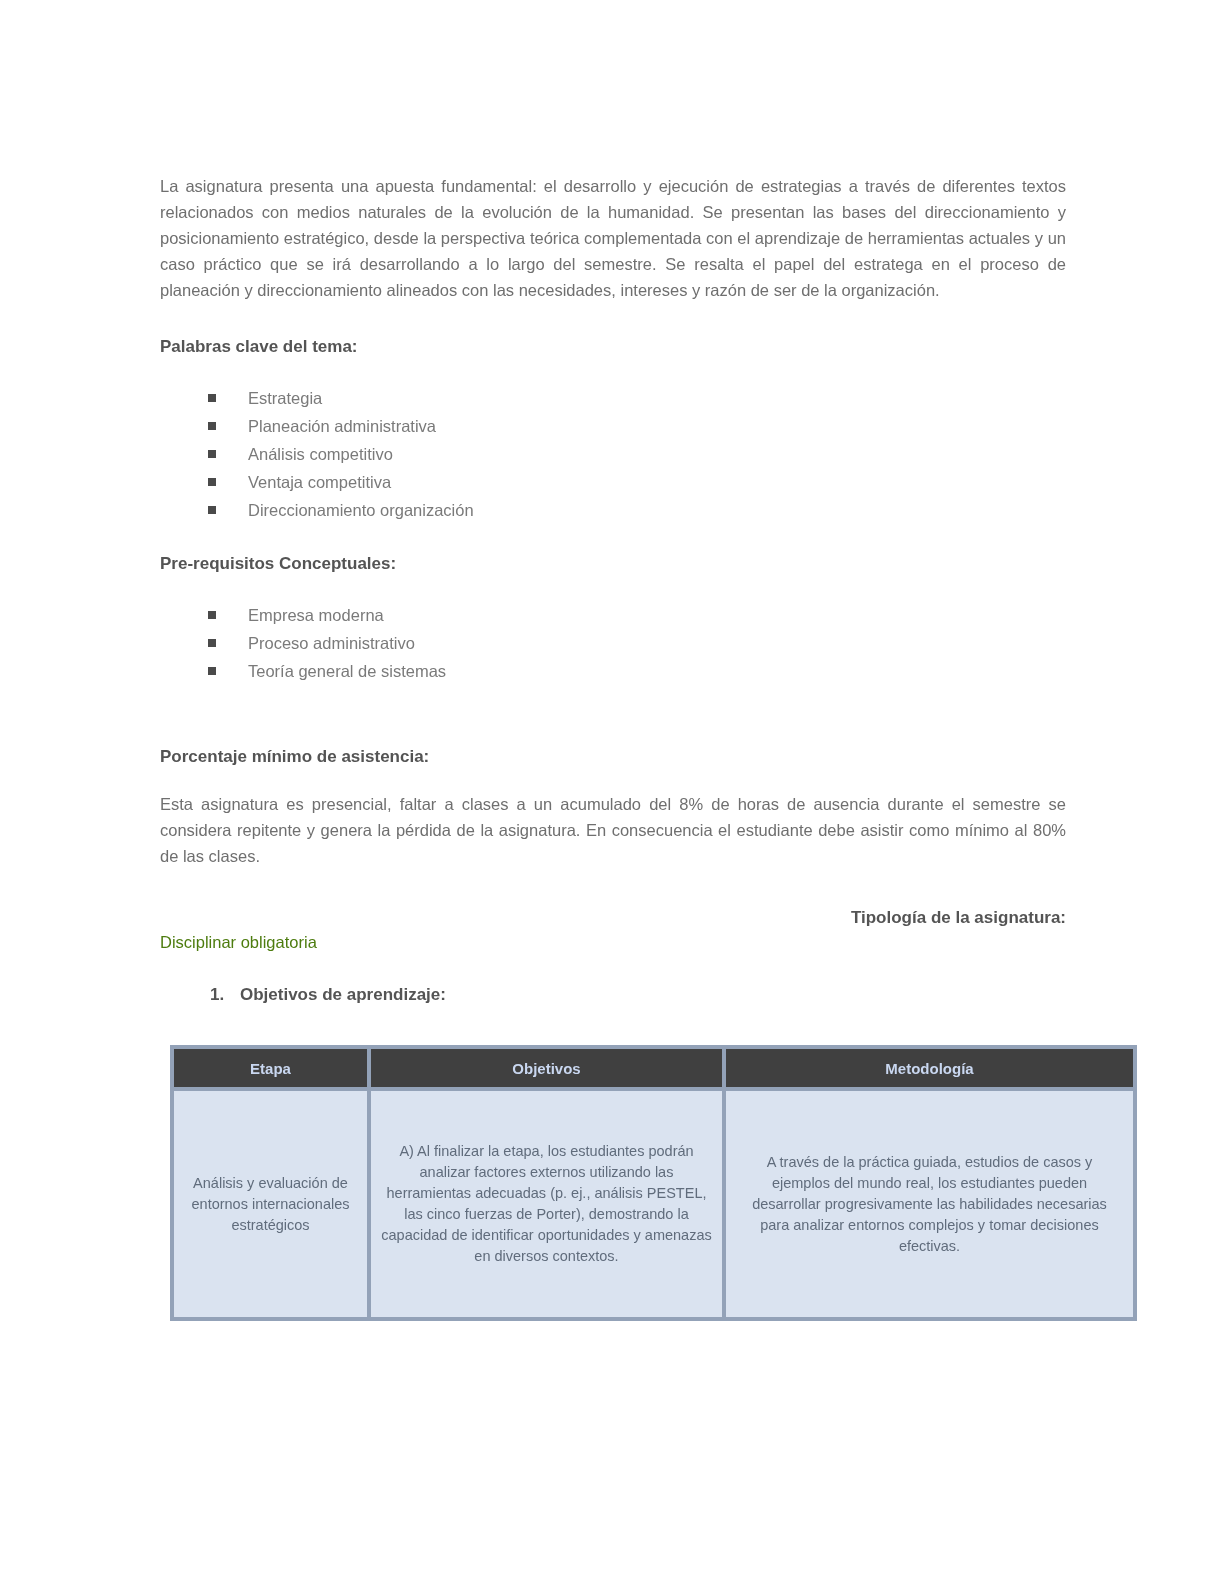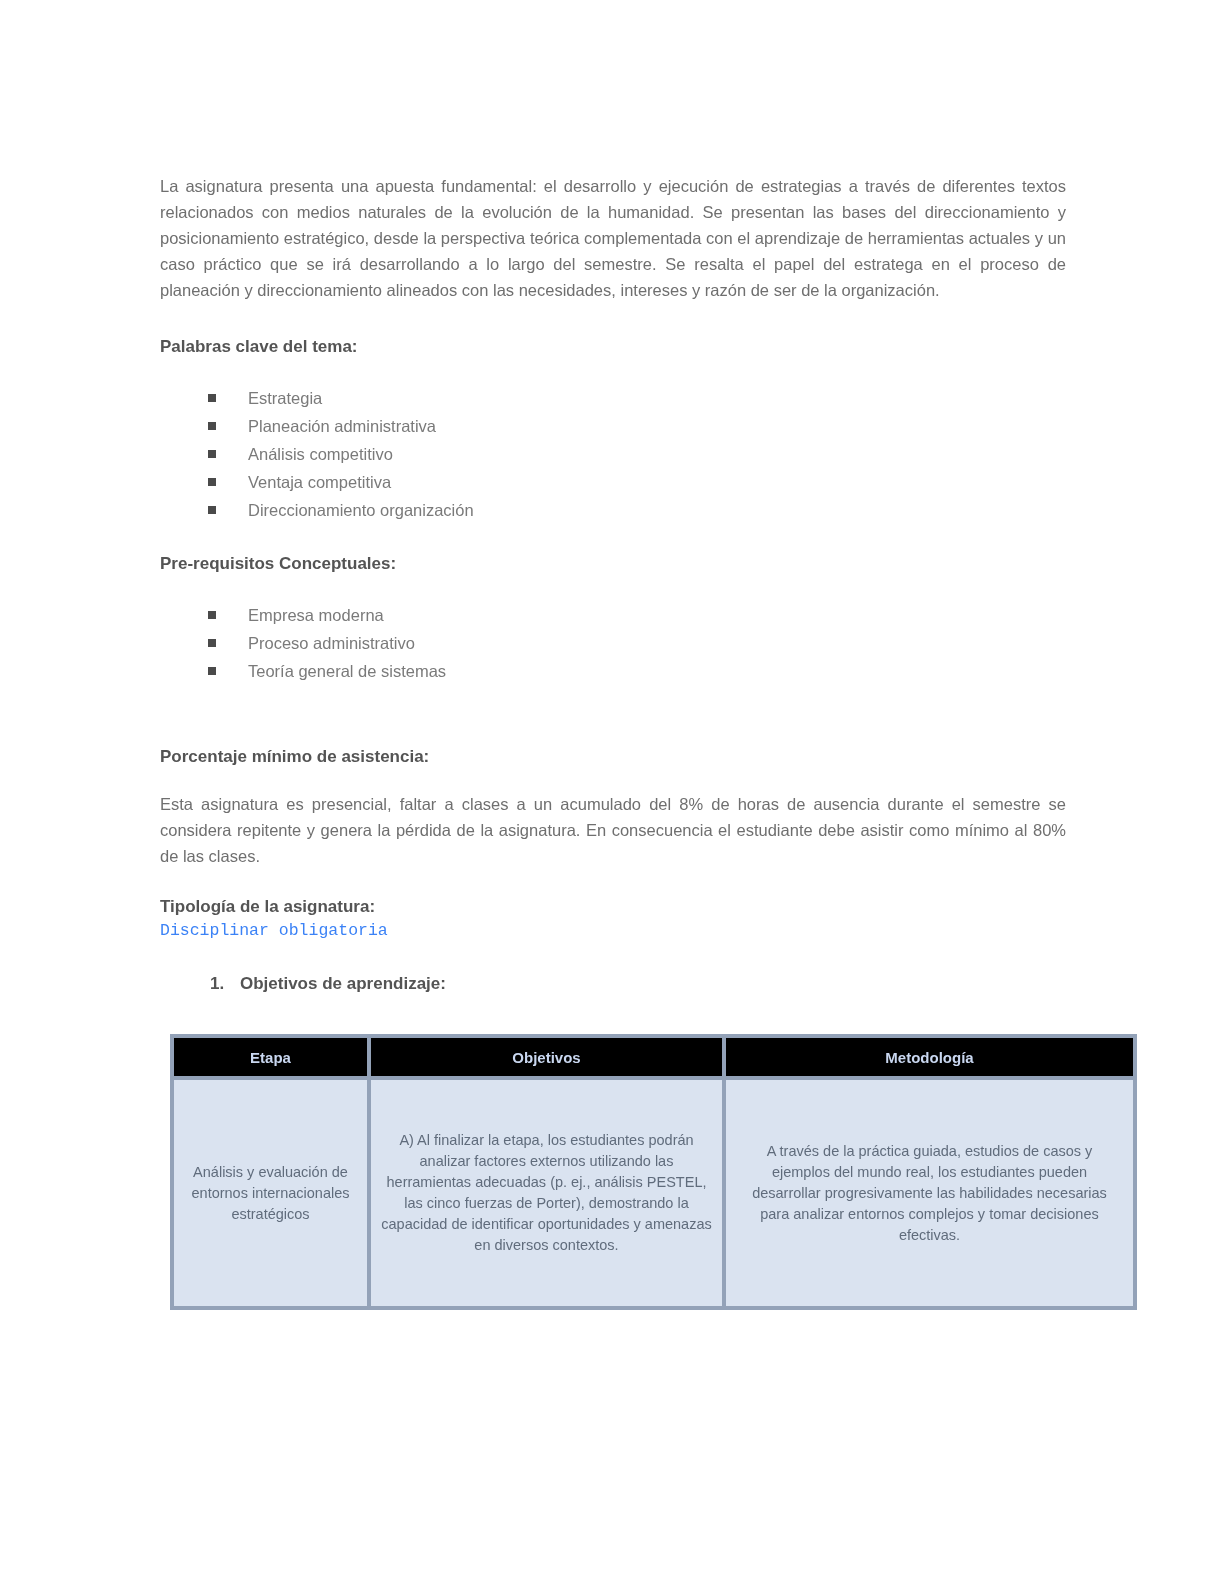--- a/index.html
+++ b/index.html
@@ -34,21 +34,21 @@
   }
   .h {
     font-size: 17px;
     font-weight: bold;
     color: #545454;
     margin: 0;
   }
   .h-keywords   { margin-top: 34px; }
   .h-prereq     { margin-top: 30px; }
   .h-attendance { margin-top: 62px; }
-  .h-typology   { margin-top: 28px; }
+  .h-typology   { margin-top: 39px; text-align: right; }
   ul.bullets {
     list-style: none;
     margin: 27px 0 0 0;
     padding: 0;
   }
   ul.bullets li {
     position: relative;
     padding-left: 88px;
     height: 28px;
     line-height: 28px;
@@ -60,44 +60,43 @@
     left: 48px;
     top: 10px;
     width: 8px;
     height: 8px;
     background: #4a4a4a;
   }
   .attendance-body { margin-top: 24px; }
   .typology-value {
     font-size: 16.5px;
     line-height: 26px;
-    color: #3b82f6;
+    color: #4d7c0f;
     margin: 1px 0 0 0;
-    font-family: Liberation Mono, monospace;
   }
   .num-heading {
     margin: 30px 0 0 50px;
     font-size: 17px;
     font-weight: bold;
     color: #545454;
   }
   .num-heading .num { display: inline-block; width: 30px; }
   .tbl {
     margin-top: 40px;
     margin-left: 10px;
     width: 963px;
     border: 4px solid #93a2b8;
     border-collapse: collapse;
     table-layout: fixed;
   }
   .tbl col.c1 { width: 197px; }
   .tbl col.c2 { width: 355px; }
   .tbl col.c3 { width: 411px; }
   .tbl th {
-    background: #000000;
+    background: #404040;
     color: #c9d7f0;
     font-size: 15px;
     font-weight: bold;
     height: 36px;
     text-align: center;
     vertical-align: middle;
     border: 4px solid #93a2b8;
   }
   .tbl td {
     background: #dae3f0;

